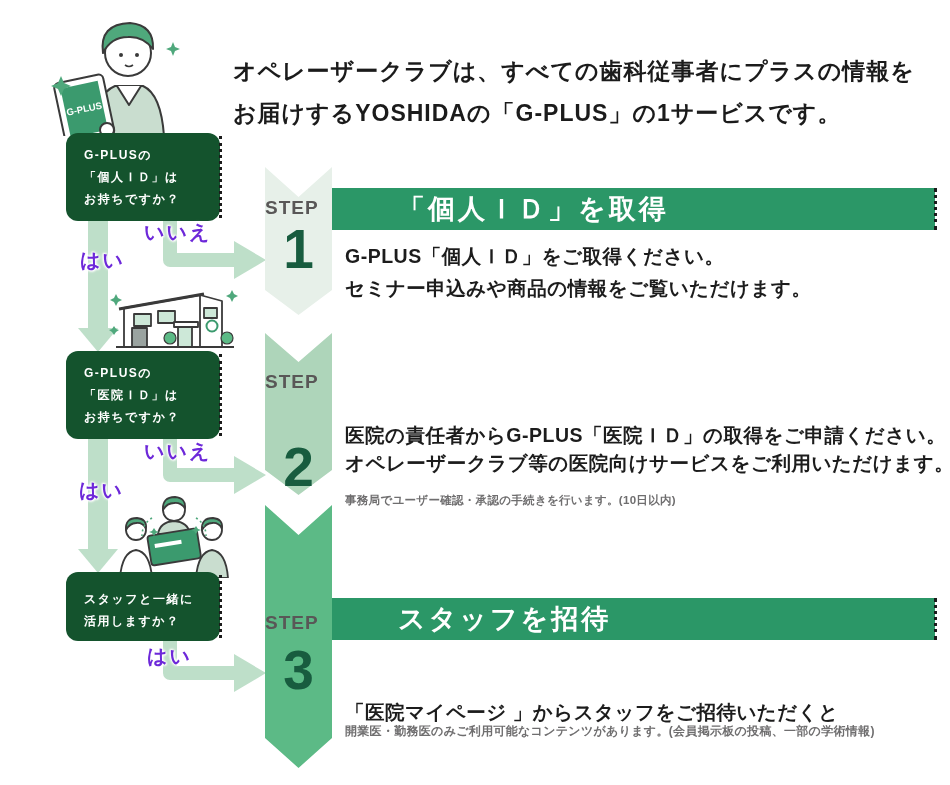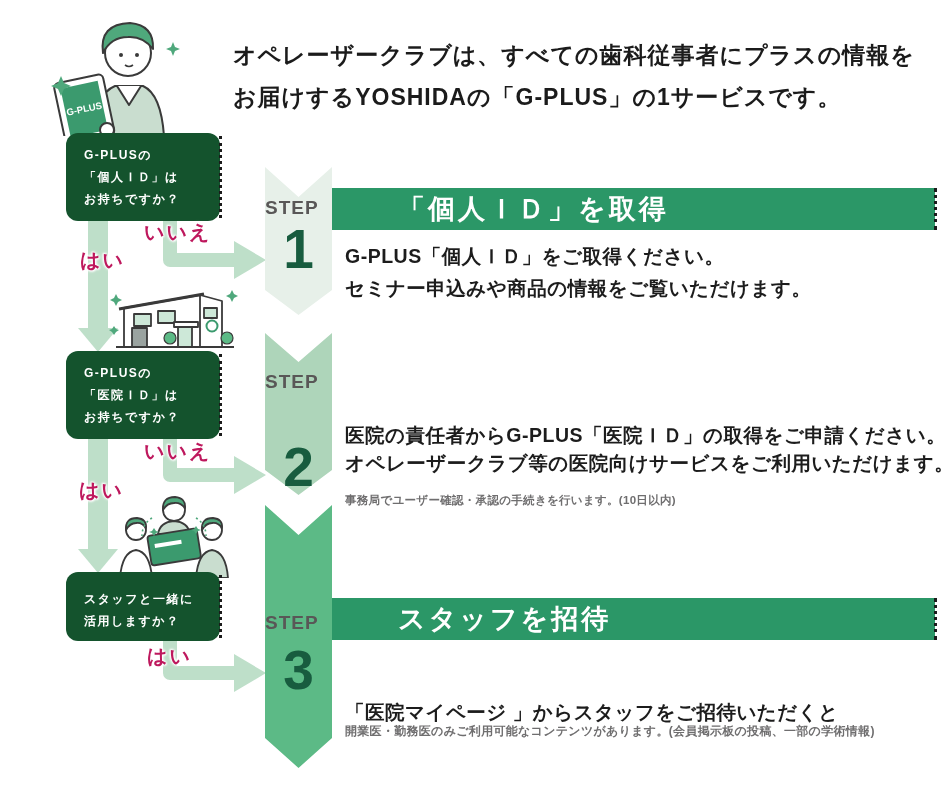--- a/index.html
+++ b/index.html
@@ -2,31 +2,31 @@
 <html><head>
 <meta charset="utf-8">
 <style>
   html,body{margin:0;padding:0;background:#fff;}
   #canvas{
     position:relative;width:950px;height:785px;background:#ffffff;overflow:hidden;
     font-family:"Liberation Sans","DejaVu Sans",sans-serif;
   }
   .abs{position:absolute;}
   
-  .header-line{color:#1b1b1b;font-weight:bold;font-size:23px;letter-spacing:1px;white-space:nowrap;}
+  .header-line{color:#1b1b1b;font-weight:bold;font-size:23px;letter-spacing:1px;white-space:nowrap;margin-top:16px;}
   
   .qbox{
     position:absolute;left:66px;width:154px;background:#14532d;border-radius:12px;
     color:#ffffff;font-weight:bold;font-size:12px;letter-spacing:1.5px;line-height:22px;
     padding:11px 0 11px 18px;box-sizing:border-box;z-index:4;
   }
   .dots-right{position:absolute;top:3px;bottom:3px;right:-2px;width:0;border-right:3px dotted #1b1b1b;}
   
   .flabel{
-    position:absolute;font-size:20px;font-weight:bold;color:#be185d;letter-spacing:2px;z-index:5;white-space:nowrap;
+    position:absolute;font-size:20px;font-weight:bold;color:#6d28d9;letter-spacing:2px;z-index:5;white-space:nowrap;
     text-shadow:0 0 3px #fff,0 0 3px #fff,0 0 4px #fff,1px 1px 2px #fff,-1px -1px 2px #fff;
   }
   
   .ribbon{position:absolute;left:265px;width:67px;z-index:1;}
   .ribbon1{top:167px;height:148px;background:#e7f0e9;
     clip-path:polygon(0 0,50% 30px,100% 0,100% 123px,50% 100%,0 123px);}
   .ribbon2{top:333px;height:162px;background:#aed5ba;
     clip-path:polygon(0 0,50% 29px,100% 0,100% 137px,50% 100%,0 137px);}
   .ribbon3{top:505px;height:263px;background:#5cba86;
     clip-path:polygon(0 0,50% 30px,100% 0,100% 233px,50% 100%,0 233px);}

